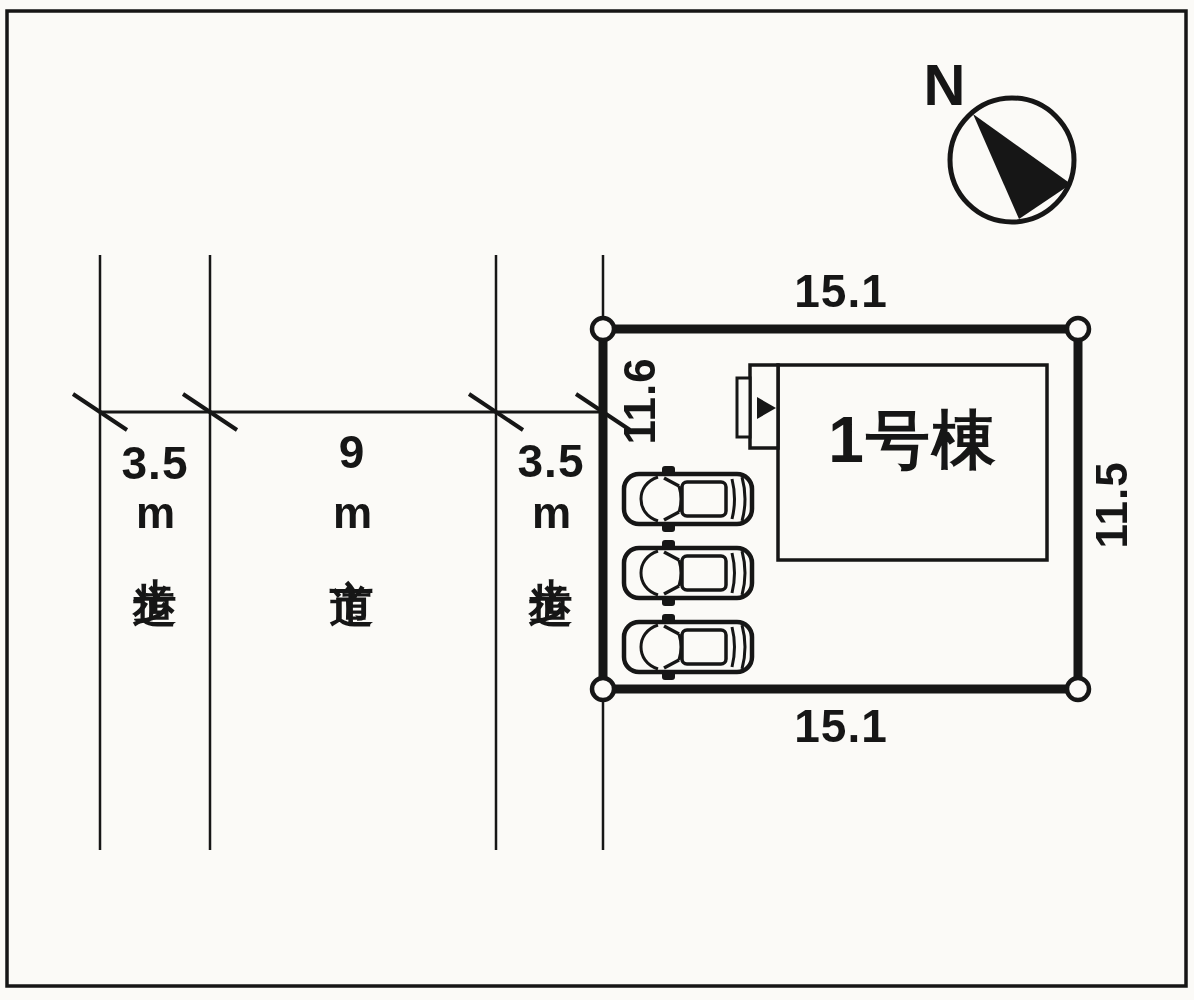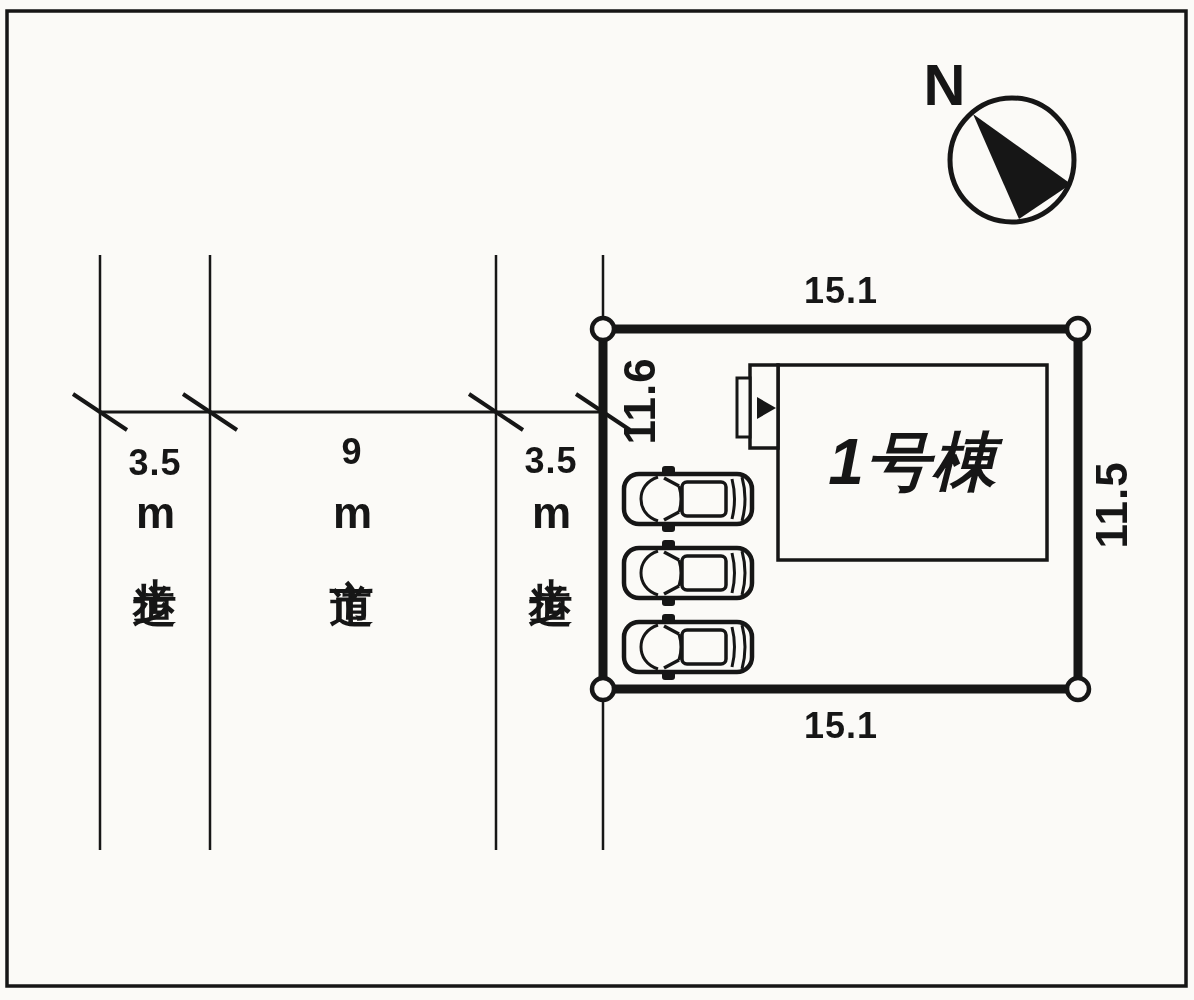--- a/index.html
+++ b/index.html
@@ -8,21 +8,21 @@
     background:#fbfaf7;
     font-family:"Liberation Sans","DejaVu Sans",sans-serif;
     color:#161616;
   }
   #plan{position:absolute;left:0;top:0;}
   .lbl{
     position:absolute;font-weight:bold;color:#161616;white-space:nowrap;
     transform:translate(-50%,-50%);
     letter-spacing:1px;
   }
-  .dim-num{font-size:36px;}
+  .dim-num{font-size:46px;}
   .dim-num-sm{font-size:44px;}
   .rot{transform:translate(-50%,-50%) rotate(-90deg);}
   .vcol{
     position:absolute;font-weight:bold;color:#161616;
     writing-mode:vertical-rl;text-orientation:upright;
     font-size:44px;line-height:1.0;letter-spacing:6px;
     transform:translateX(-50%);
   }
   .north{font-size:58px;}
   .bldg-label{font-size:64px;letter-spacing:2px;}
@@ -97,13 +97,13 @@
 <div class="vcol" style="left:352px;top:488px;">m市道</div>
 
 <div class="lbl dim-num" style="left:551px;top:461px;">3.5</div>
 <div class="vcol" style="left:551px;top:488px;">m歩道</div>
 
 <div class="lbl dim-num" style="left:841px;top:291px;">15.1</div>
 <div class="lbl dim-num" style="left:841px;top:726px;">15.1</div>
 <div class="lbl dim-num-sm rot" style="left:640px;top:401px;">11.6</div>
 <div class="lbl dim-num-sm rot" style="left:1112px;top:505px;">11.5</div>
 
-<div class="lbl bldg-label" style="left:913px;top:462px;font-style:italic;">1号棟</div>
+<div class="lbl bldg-label" style="left:913px;top:440px;">1号棟</div>
 
 </body></html>

